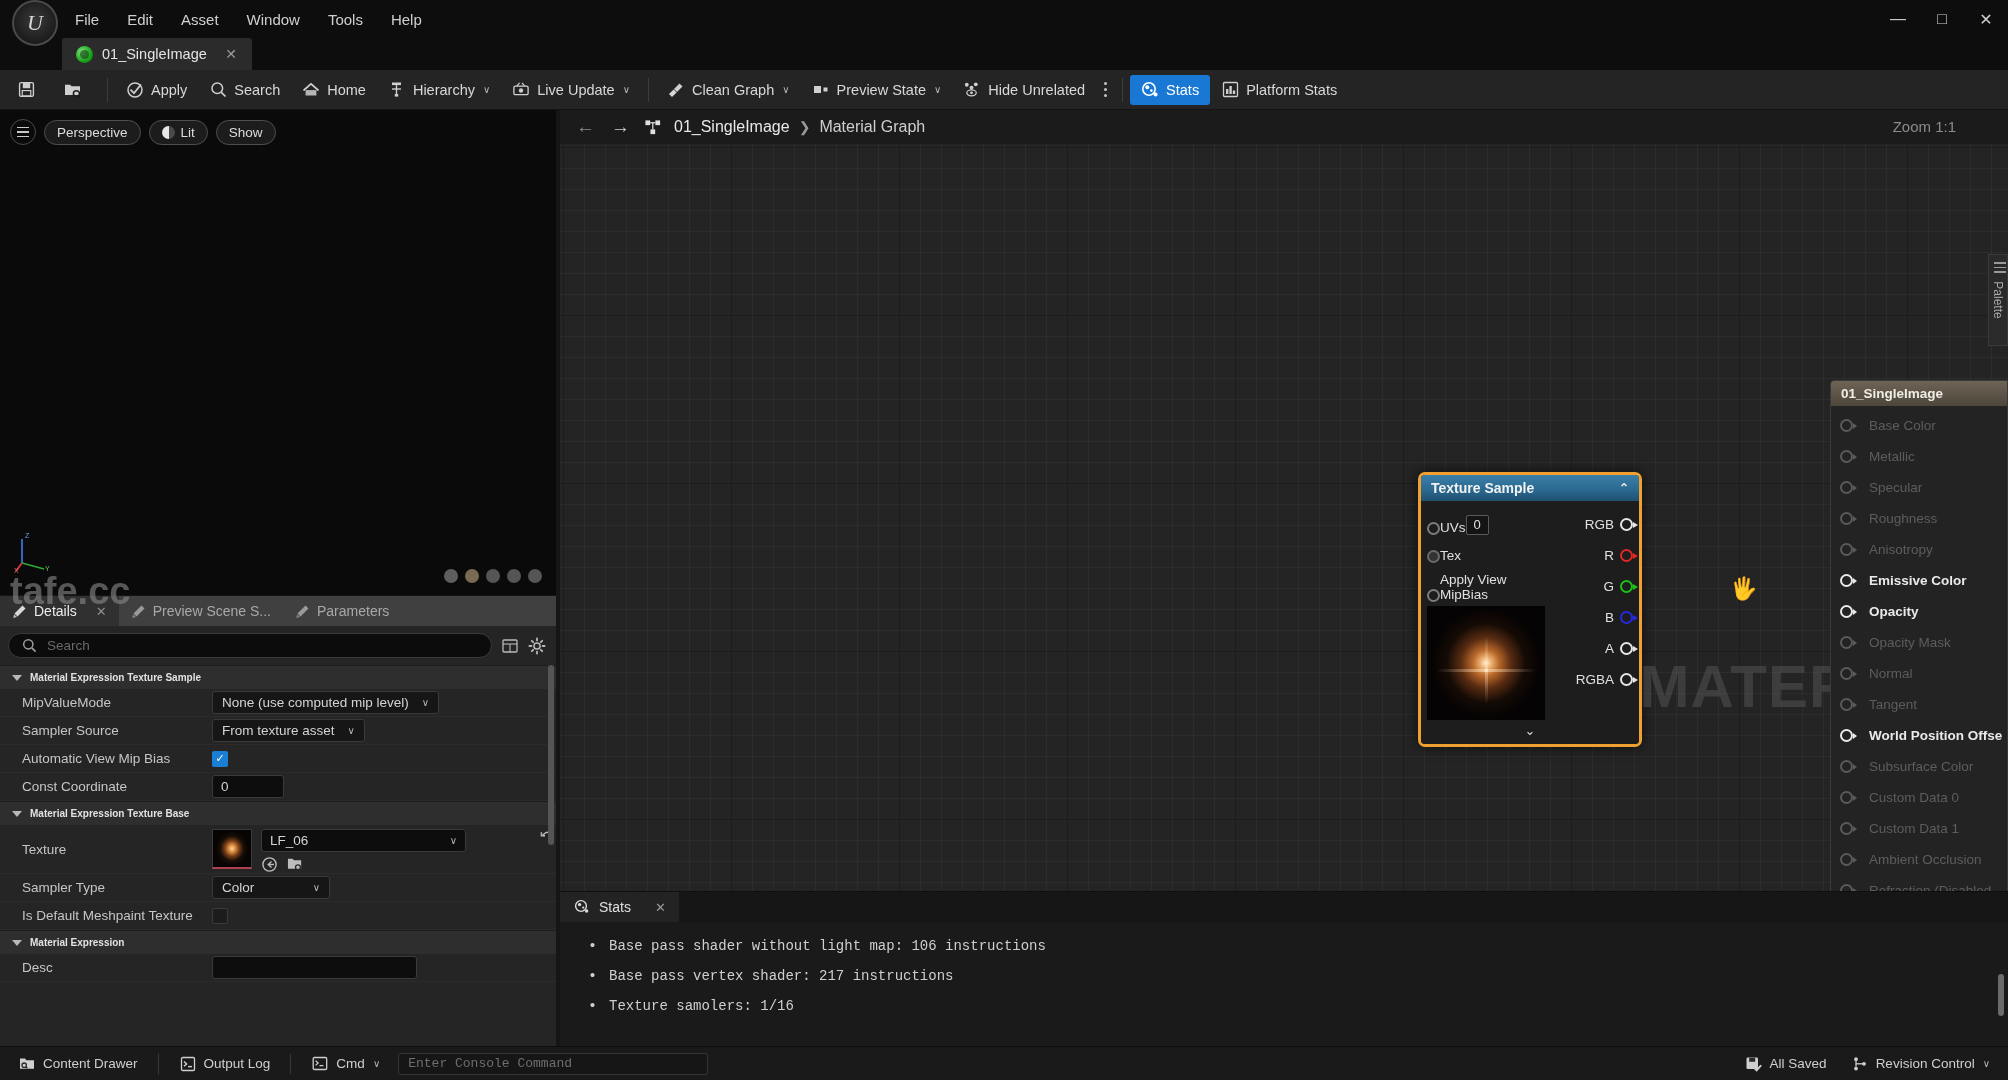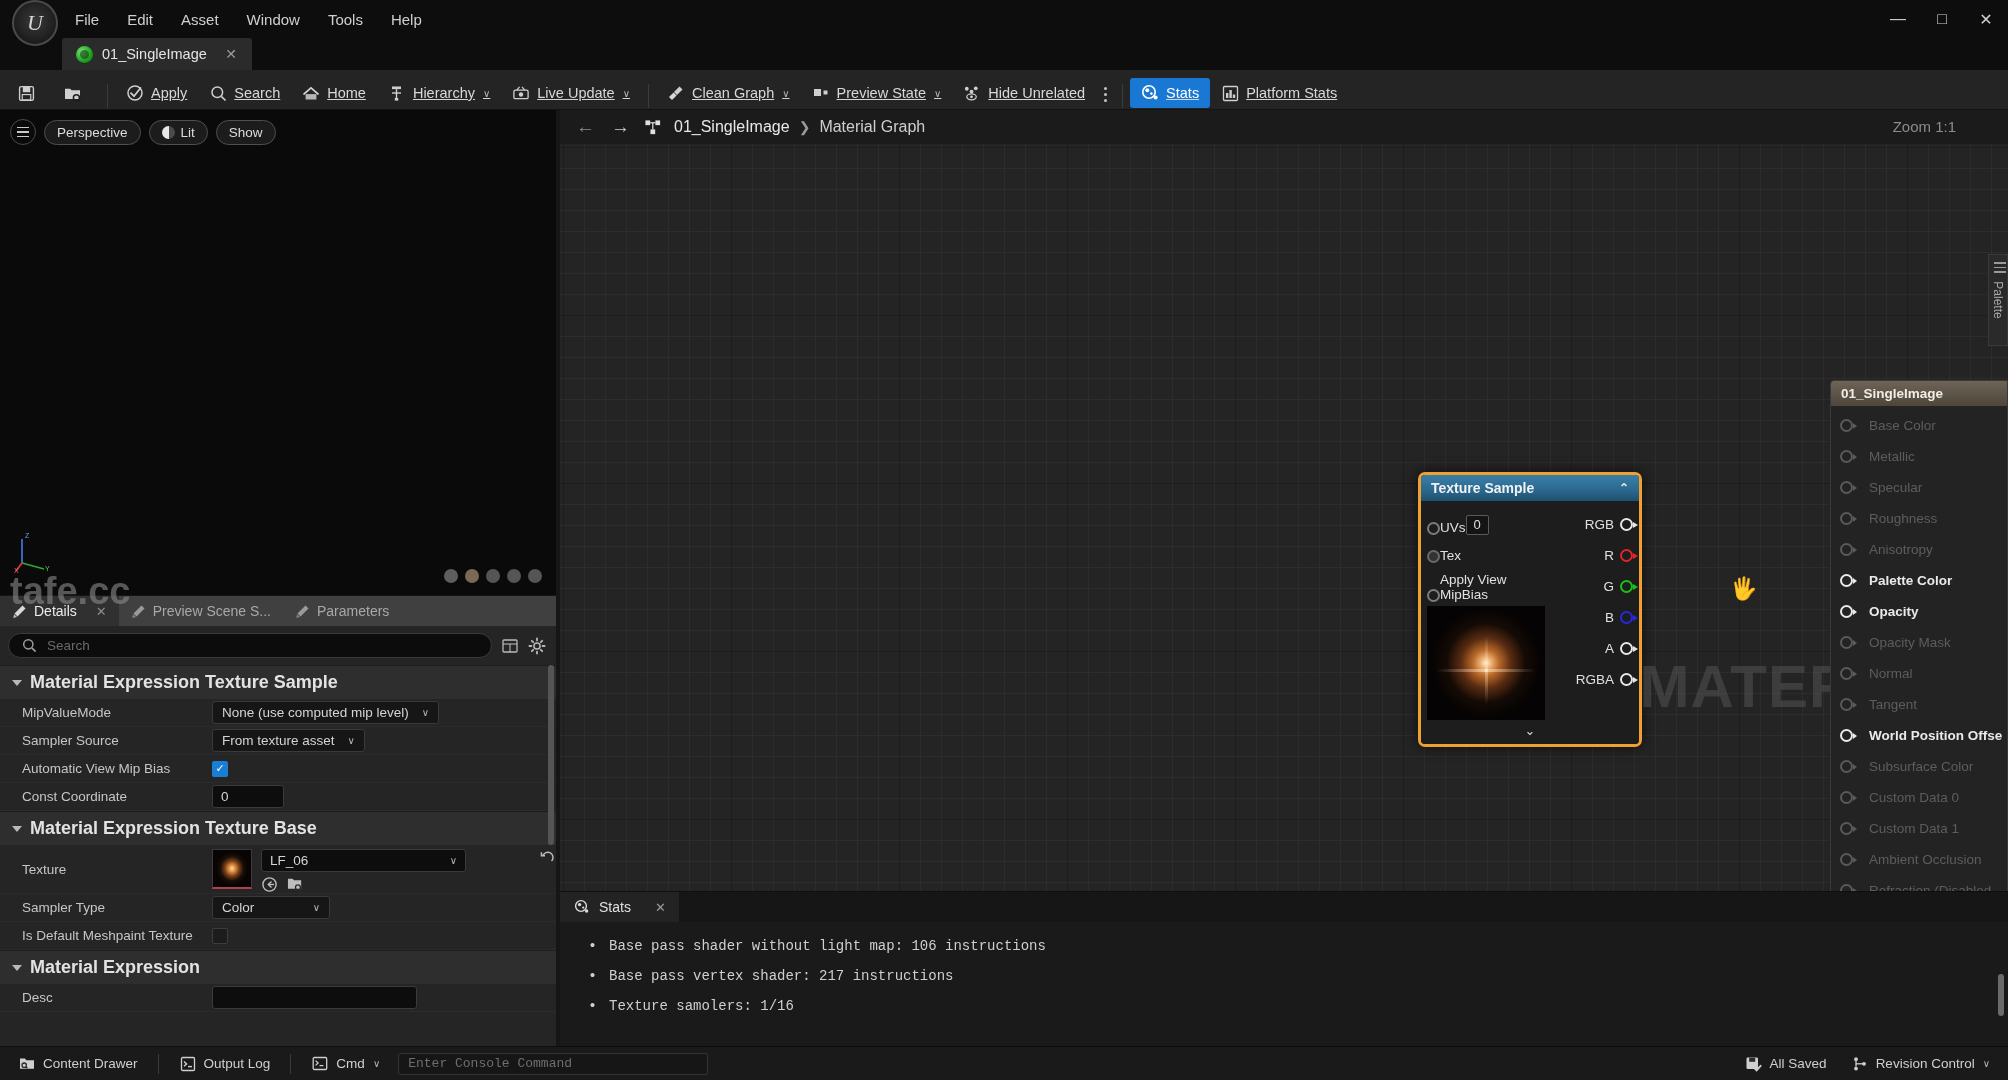--- a/index.html
+++ b/index.html
@@ -50,22 +50,22 @@
   }
   .tab-icon::after {
     content:''; position:absolute; left:4px; top:4px; width:9px; height:9px;
     border-radius:50%; background:#0c2d0c; opacity:.55;
   }
   .tab-label { font-size: 14.5px; color: #e4e4e4; flex: 1; }
   .tab-close { font-size: 14px; color: #9a9a9a; padding: 0 3px; }
 
   
   .toolbar {
-    height: 40px; background: #242424; display: flex; align-items: flex-end;
-    gap: 0px; padding: 1px 6px; flex: 0 0 40px; border-bottom: 1px solid #141414; text-decoration: underline;
+    height: 40px; background: #242424; display: flex; align-items: center;
+    gap: 0px; padding: 1px 6px; flex: 0 0 40px; border-bottom: 1px solid #141414;
   }
   .tb-btn {
     display: flex; align-items: center; gap: 7px; padding: 5px 11px; border-radius: 3px;
     font-size: 14.5px; color: #d8d8d8; white-space: nowrap; height: 30px;
   }
   .tb-btn.active { background: #1878d4; color: #fff; }
   .tb-sep { width: 1px; height: 24px; background: #3c3c3c; margin: 0 7px; }
   .tb-ico { width: 18px; height: 18px; display: inline-flex; align-items: center; justify-content: center; }
   .tb-ico svg { display:block; }
   .caret { font-size: 10px; color: #b6b6b6; margin-left: 1px; }
@@ -111,21 +111,21 @@
   }
   .search-box input {
     background:transparent; border:none; outline:none; color:#d0d0d0; font-size:13.5px; flex:1;
     font-family:"Liberation Sans",sans-serif;
   }
   .search-box input::placeholder { color:#6a6a6a; }
   .det-ic { width:19px; height:19px; color:#b9b9b9; display:inline-flex; align-items:center; justify-content:center;}
   .det-scroll { flex:1; overflow:hidden; position:relative; }
   .cat-header {
     display:flex; align-items:center; gap:8px; background:#2e2e2e; padding: 6px 8px;
-    font-size: 18px; font-weight: bold; color:#e2e2e2; border-top:1px solid #1d1d1d;
+    font-size: 10px; font-weight: bold; color:#e2e2e2; border-top:1px solid #1d1d1d;
   }
   .tri { width:0;height:0;border-left:5px solid transparent;border-right:5px solid transparent;
      border-top:6px solid #b8b8b8; margin-left:4px; }
   .prop-row { display:flex; align-items:center; min-height: 28px; border-bottom:1px solid #2b2b2b; }
   .prop-name { width: 212px; padding-left: 22px; font-size:13.5px; color:#c6c6c6; flex:0 0 212px; }
   .prop-val { flex:1; display:flex; align-items:center; gap:9px; }
   .combo {
     background:#161616; border:1px solid #3a3a3a; border-radius:3px; padding:3px 9px; font-size:13.5px;
     color:#d4d4d4; display:flex; align-items:center; gap:12px; height:23px;
   }
@@ -791,21 +791,21 @@
             <div class="mat-row">
                 <span class="mpin"></span>
                 <span>Roughness</span>
               </div>
             <div class="mat-row">
                 <span class="mpin"></span>
                 <span>Anisotropy</span>
               </div>
             <div class="mat-row on">
                 <span class="mpin"></span>
-                <span>Palette Color</span>
+                <span>Emissive Color</span>
               </div>
             <div class="mat-row on">
                 <span class="mpin"></span>
                 <span>Opacity</span>
               </div>
             <div class="mat-row">
                 <span class="mpin"></span>
                 <span>Opacity Mask</span>
               </div>
             <div class="mat-row">

